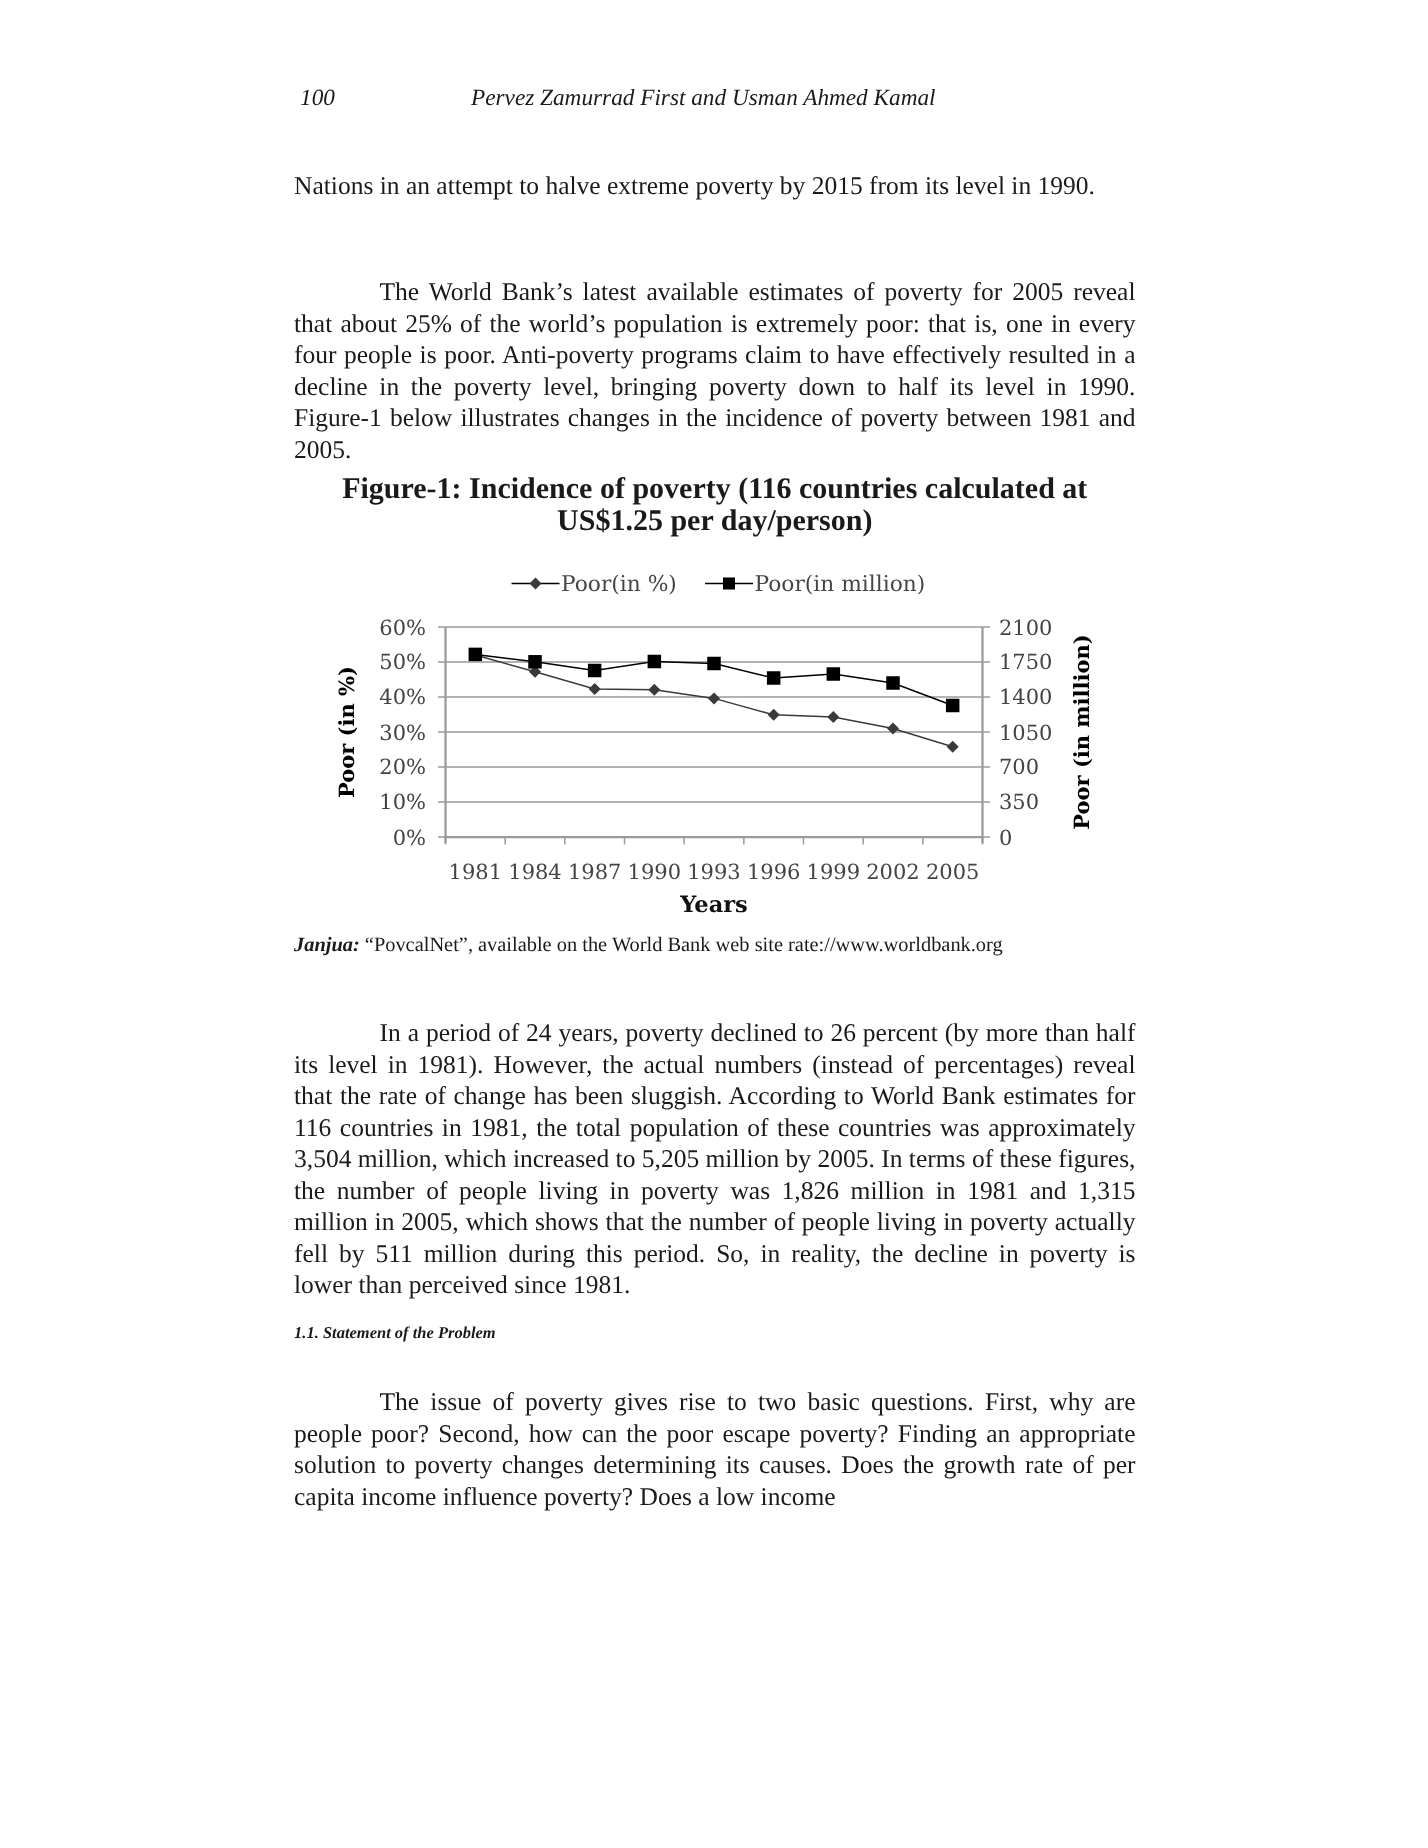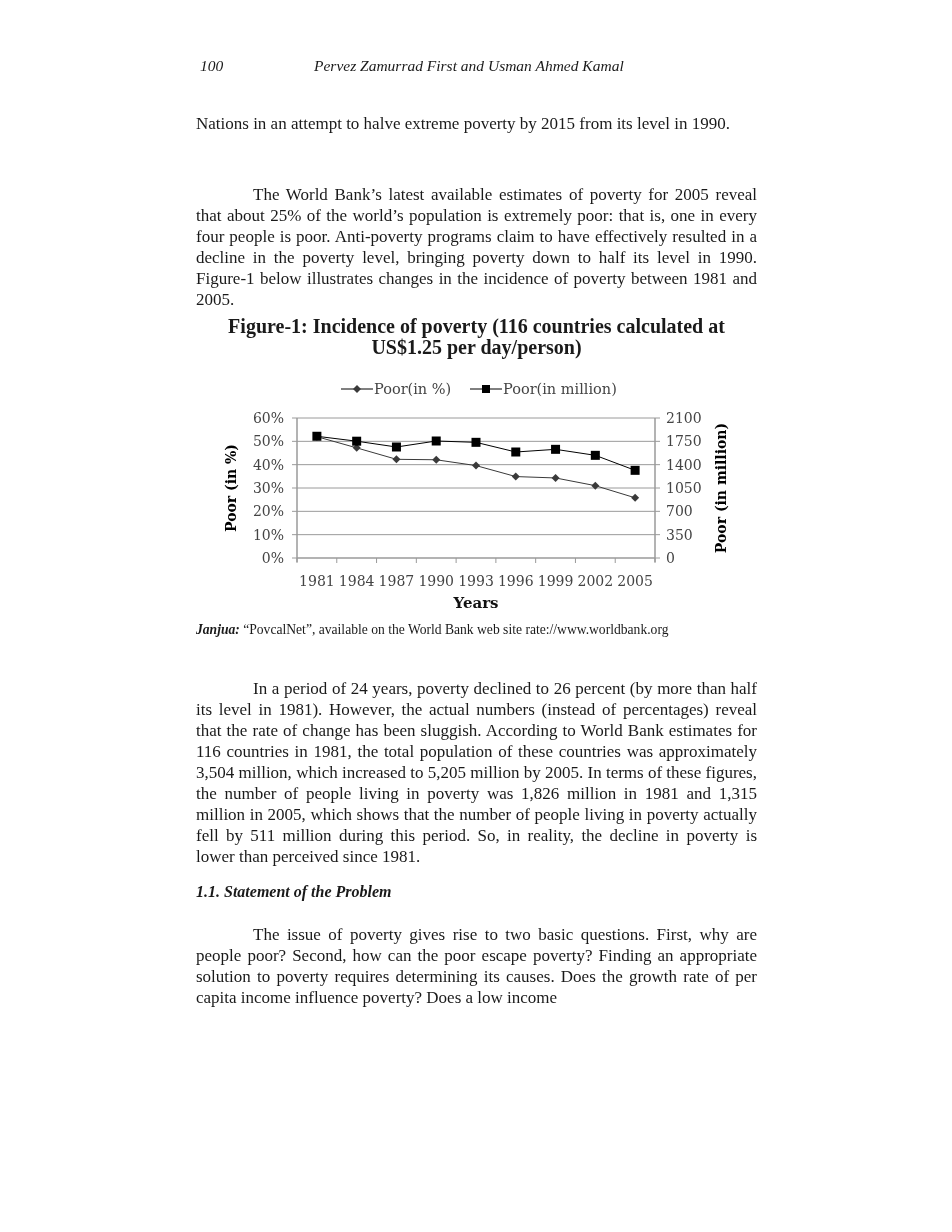--- a/index.html
+++ b/index.html
@@ -12,21 +12,21 @@
   p { margin: 0; font-size: 17px; line-height: 21px; text-align: justify; }
   .indent { text-indent: 57px; }
   .p1 { position: absolute; top: 113px; left: 0; width: 561px; }
   .p2 { position: absolute; top: 184px; left: 0; width: 561px; }
   .fig-caption { position: absolute; top: 316px; left: 0; width: 561px; text-align: center;
                  font-weight: bold; font-size: 20px; line-height: 21px; }
   .chart { position: absolute; left: 0; top: 372px; width: 561px; height: 250px; }
   .source { position: absolute; top: 621px; left: 0; width: 561px; font-size: 13.6px; line-height: 18px; }
   .source .src-label { font-style: italic; font-weight: bold; }
   .p3 { position: absolute; top: 656px; left: 0; width: 561px; margin-top: 22px; }
-  .section-heading { position: absolute; top: 883px; left: 0; font-style: italic; font-weight: bold; font-size: 16px; }
+  .section-heading { position: absolute; top: 883px; left: 0; font-style: italic; font-weight: bold; font-size: 11px; }
   .p4 { position: absolute; top: 924px; left: 0; width: 561px; }
   svg text { font-family: "DejaVu Serif", "Liberation Serif", serif; }
 </style>
 </head>
 <body>
 
 <div class="page">
   <div class="running-head">
     <span class="pno">100</span>
     <span class="authors">Pervez Zamurrad First and Usman Ahmed Kamal</span>
@@ -144,14 +144,14 @@
   </svg>
 
   <div class="source">
     <span class="src-label">Janjua:</span><span> “PovcalNet”, available on the World Bank web site rate://www.worldbank.org</span>
   </div>
 
   <p class="p3 indent">In a period of 24 years, poverty declined to 26 percent (by more than half its level in 1981). However, the actual numbers (instead of percentages) reveal that the rate of change has been sluggish. According to World Bank estimates for 116 countries in 1981, the total population of these countries was approximately 3,504 million, which increased to 5,205 million by 2005. In terms of these figures, the number of people living in poverty was 1,826 million in 1981 and 1,315 million in 2005, which shows that the number of people living in poverty actually fell by 511 million during this period. So, in reality, the decline in poverty is lower than perceived since 1981.</p>
 
   <div class="section-heading">1.1.  Statement of the Problem</div>
 
-  <p class="p4 indent">The issue of poverty gives rise to two basic questions. First, why are people poor? Second, how can the poor escape poverty? Finding an appropriate solution to poverty requires determining its causes. Does the growth rate of per capita income influence poverty? Does a low income</p>
+  <p class="p4 indent">The issue of poverty gives rise to two basic questions. First, why are people poor? Second, how can the poor escape poverty? Finding an appropriate solution to poverty changes determining its causes. Does the growth rate of per capita income influence poverty? Does a low income</p>
 </div>
 
 </body></html>

